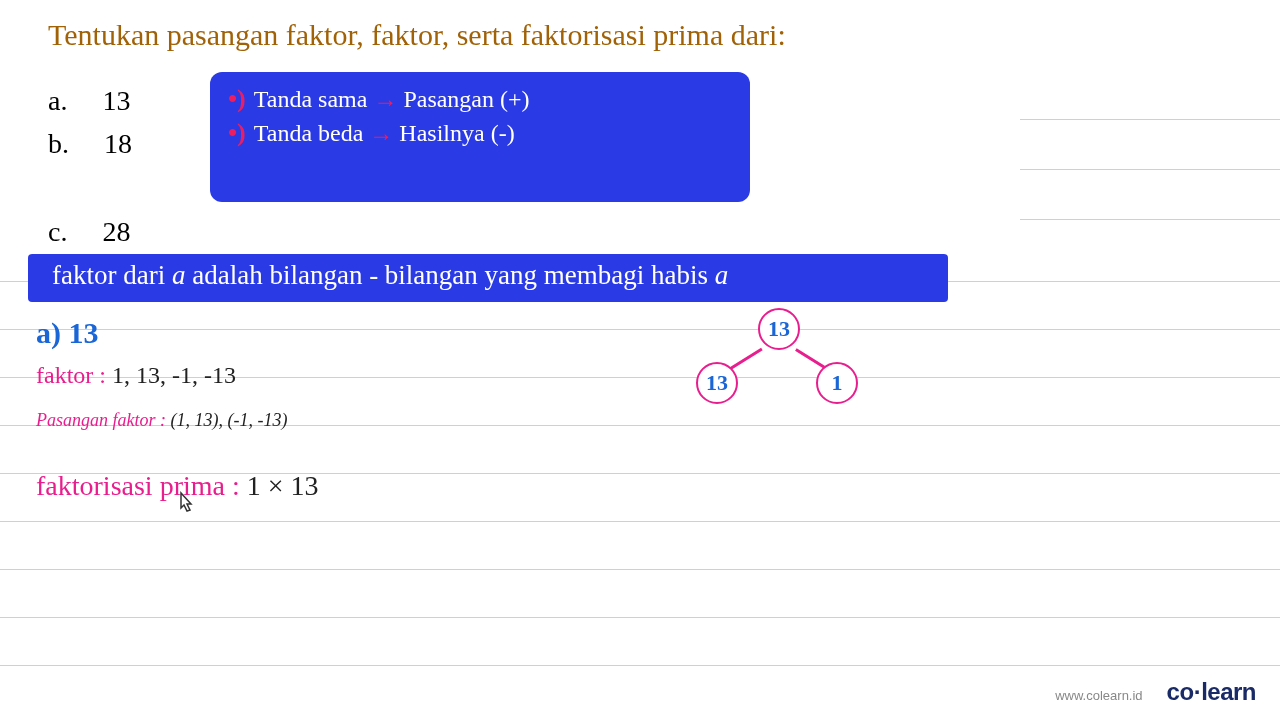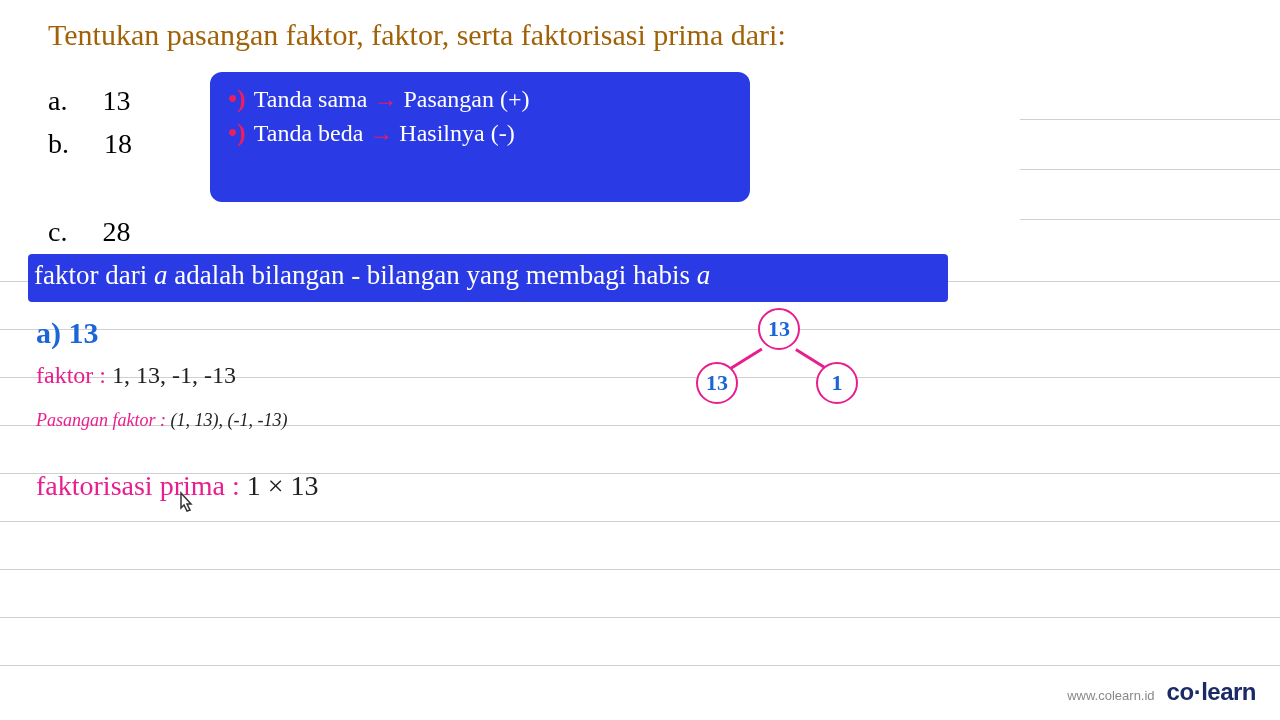--- a/index.html
+++ b/index.html
@@ -88,21 +88,21 @@
     .right-lines .note-line { height: 50px; }
     .def-bar {
       position: absolute;
       top: 254px;
       left: 28px;
       width: 920px;
       height: 48px;
       background: #2a3ae5;
       color: #fff;
       font-size: 27px;
-      padding: 6px 6px;
+      padding: 6px 24px;
       border-radius: 4px;
     }
     .def-bar .ital { font-style: italic; }
     .ans-a {
       position: absolute;
       top: 316px;
       left: 36px;
       font-size: 30px;
       color: #1a66d6;
       font-weight: bold;
@@ -167,21 +167,21 @@
       left: 175px;
       font-size: 22px;
       color: #333;
     }
     .footer {
       position: absolute;
       bottom: 14px;
       right: 24px;
       display: flex;
       align-items: baseline;
-      gap: 12px;
+      gap: 24px;
     }
     .footer-url {
       font-size: 13px;
       color: #888;
       font-family: Arial, sans-serif;
     }
     .footer-logo {
       font-size: 24px;
       color: #1a2a66;
       font-weight: bold;

